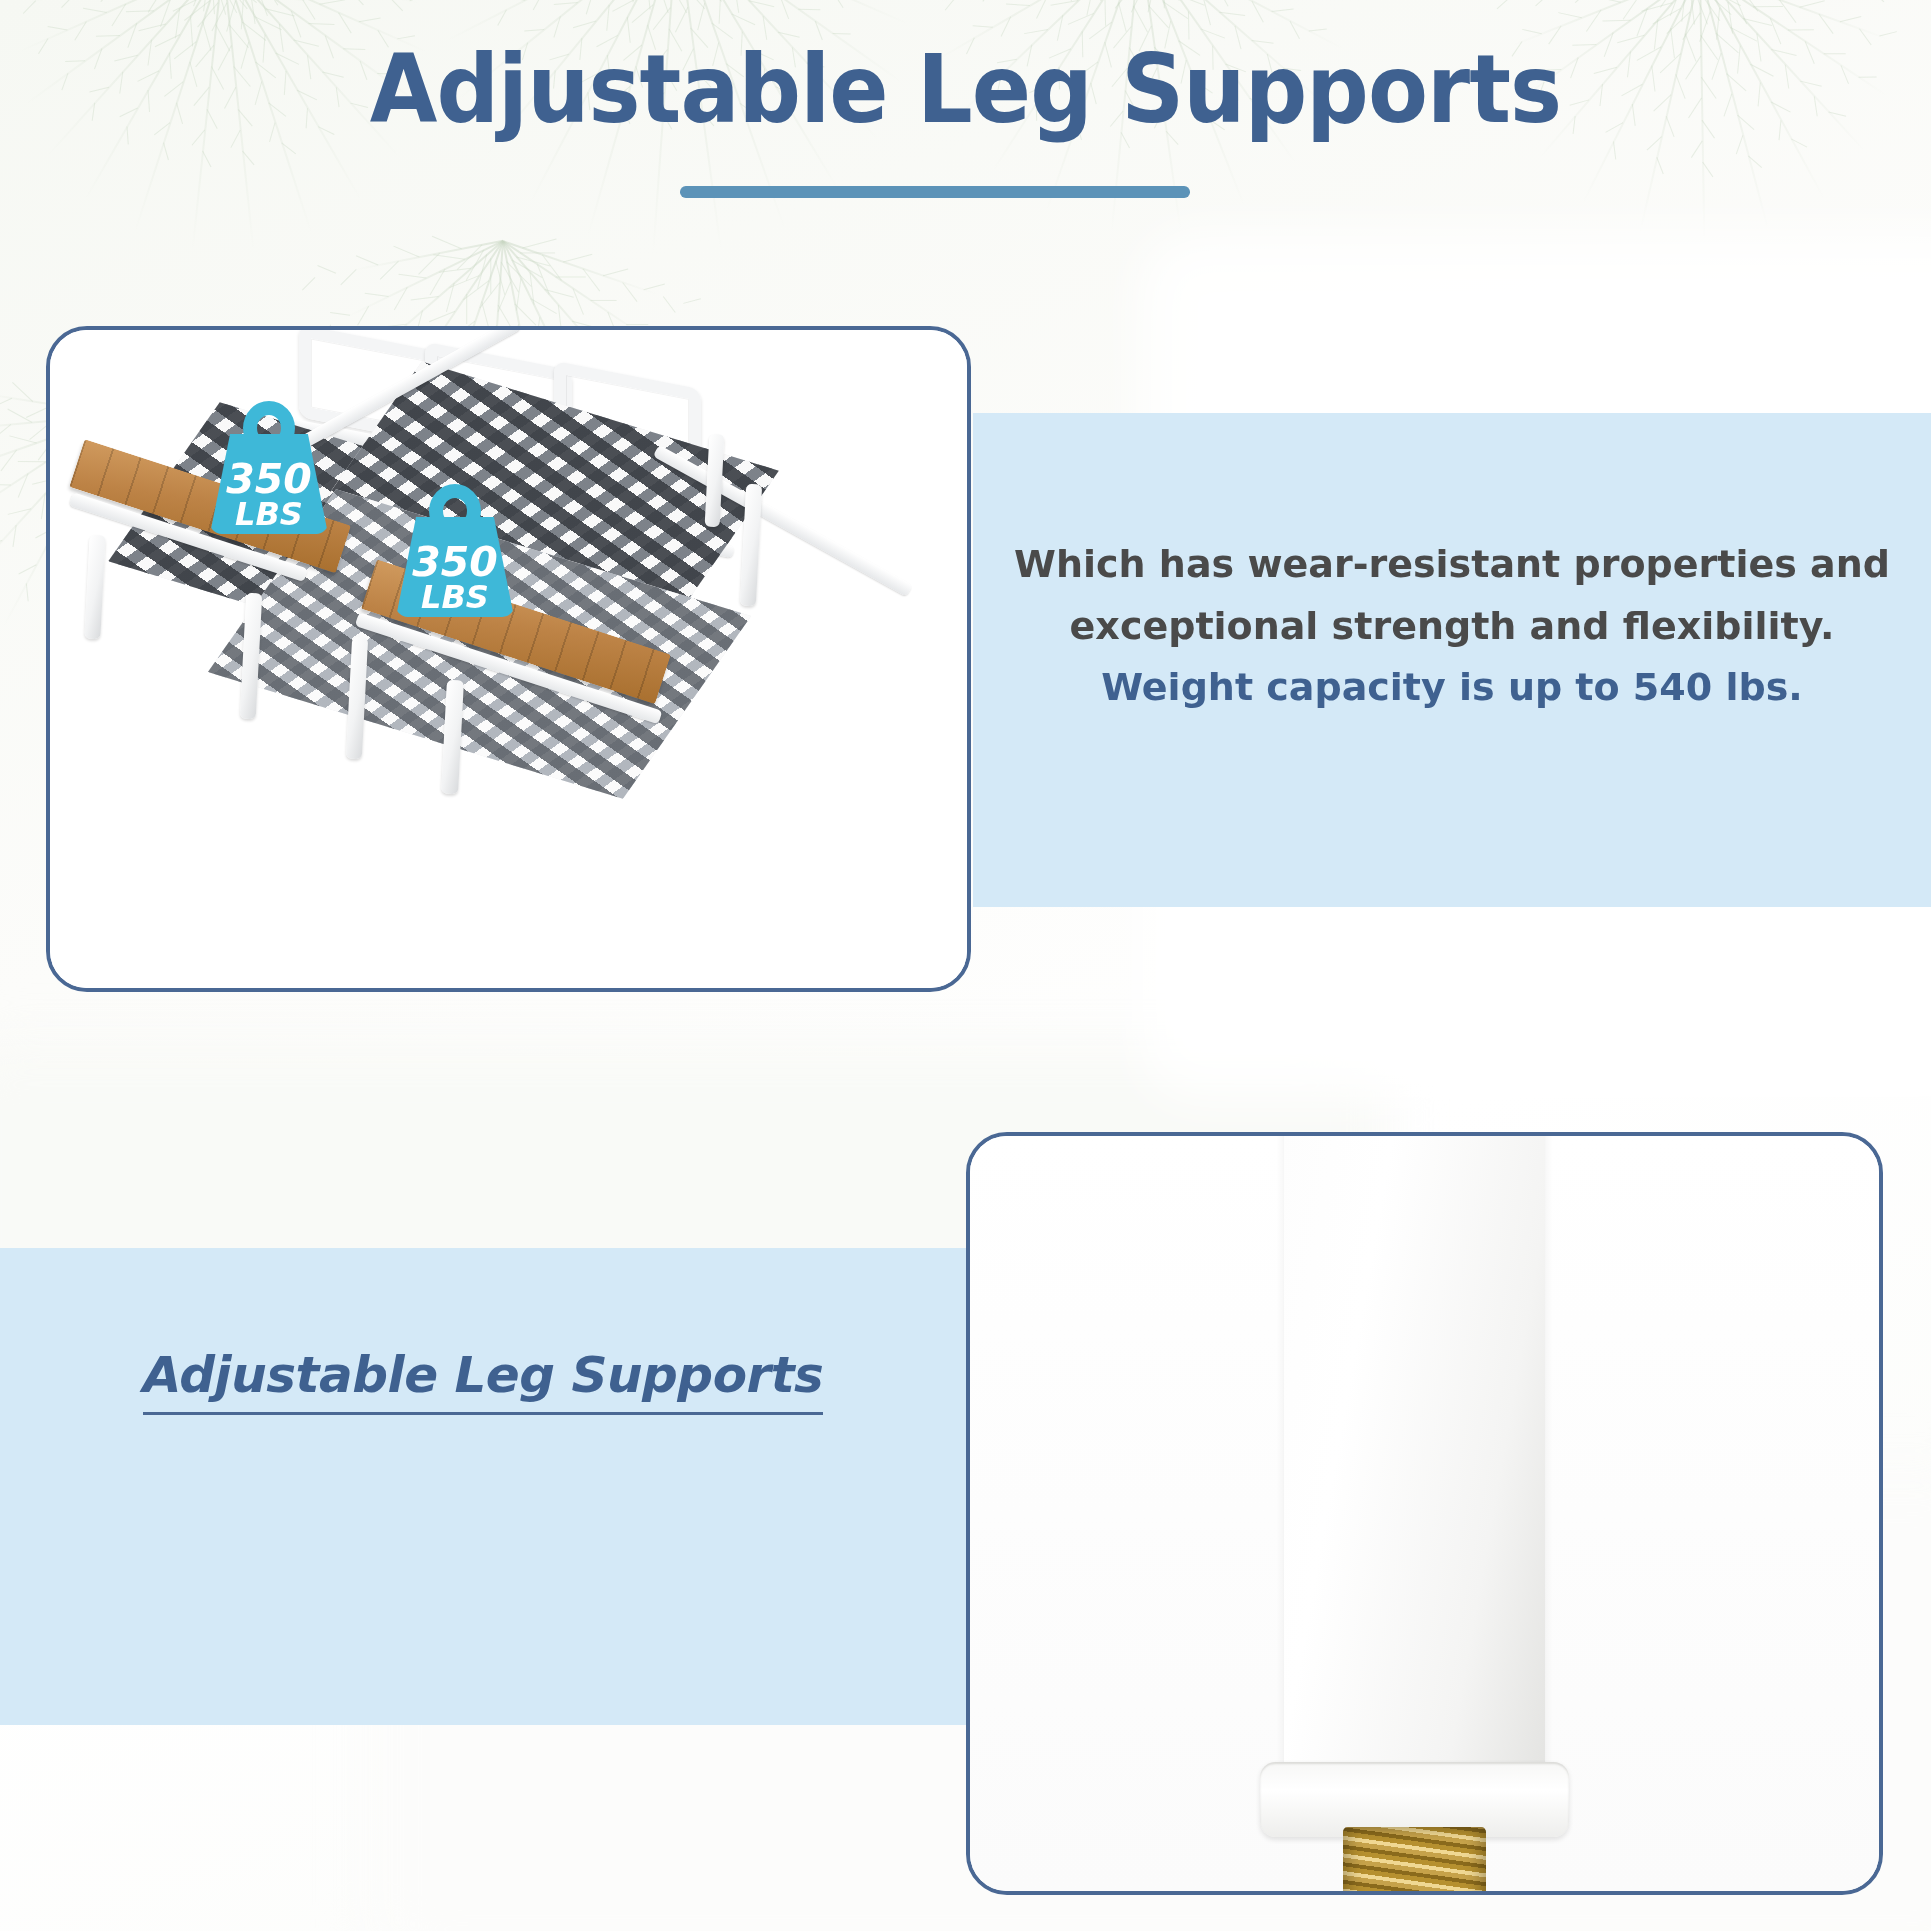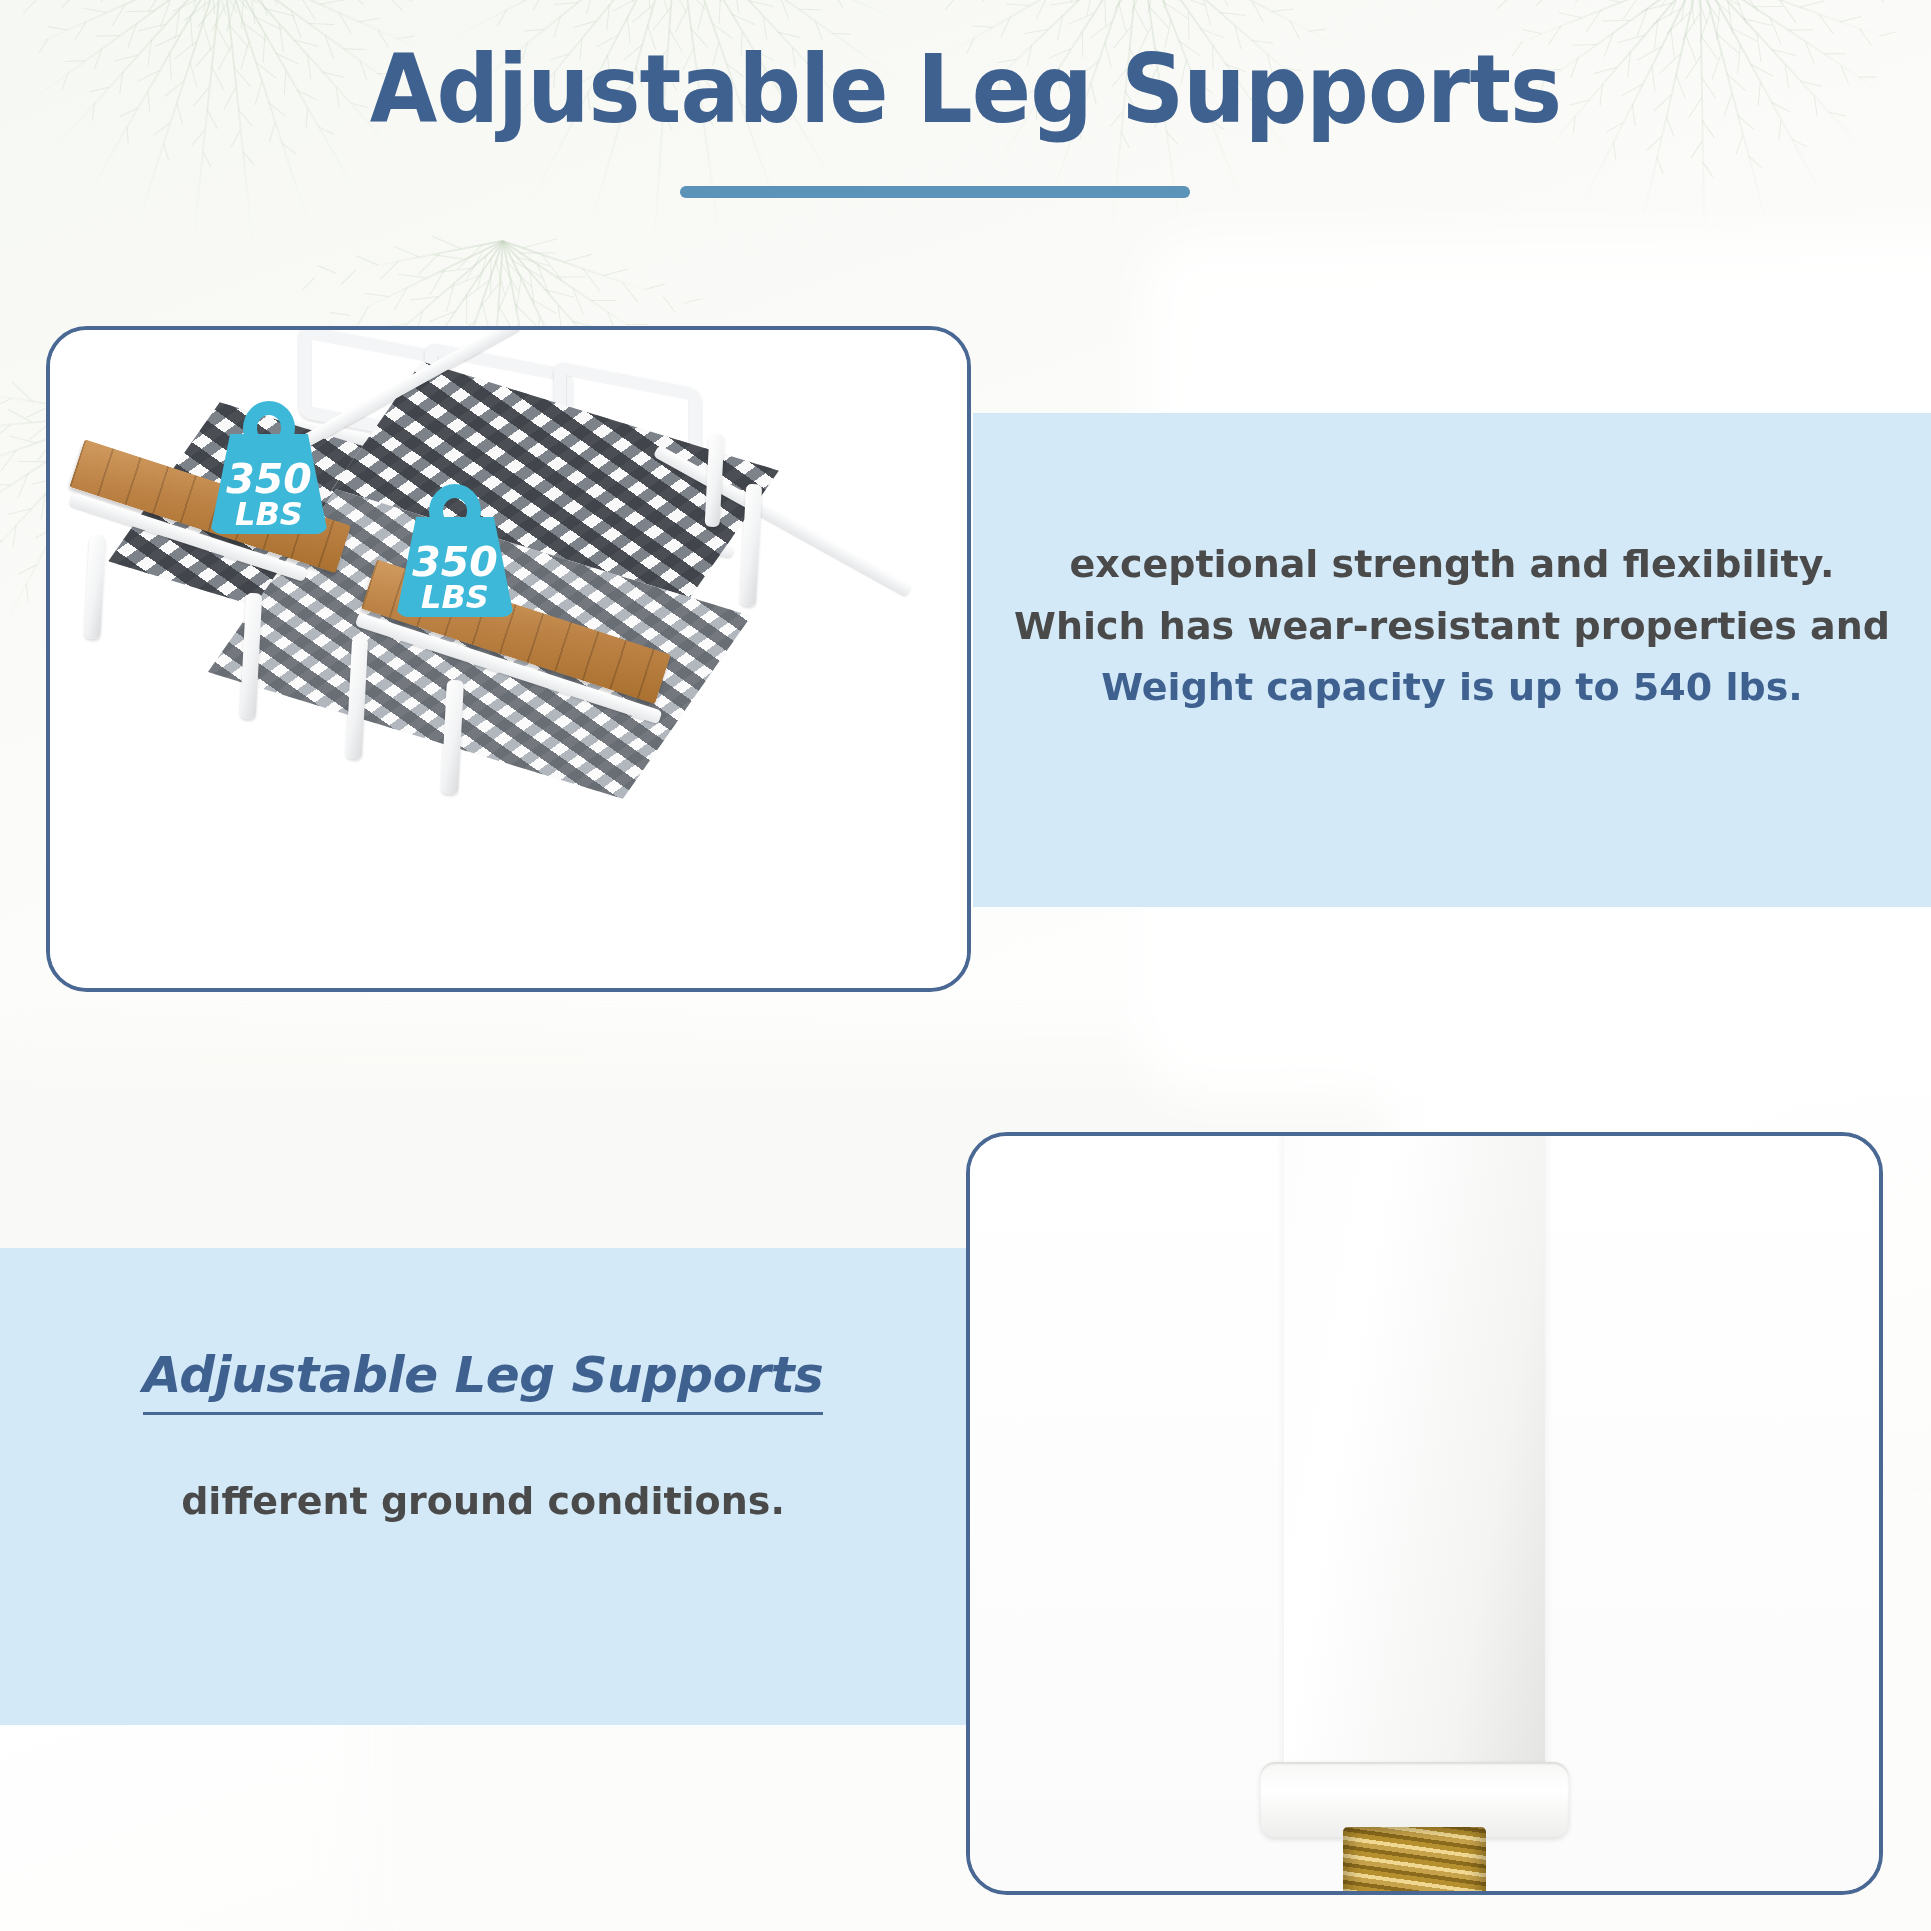--- a/index.html
+++ b/index.html
@@ -968,32 +968,31 @@
         <span class="u">LBS</span>
       </div>
     </div>
 
   </div>
 </div>
 
 <div class="info-panel" id="pvc-panel">
   <div class="inner">
     <div class="panel-body">
+      <div>Which has wear-resistant properties and</div>
       <div>exceptional strength and flexibility.</div>
-      <div>Which has wear-resistant properties and</div>
       <div class="accent">Weight capacity is up to 540 lbs.</div>
     </div>
   </div>
 </div>
 
 <div class="info-panel" id="leg-panel">
   <div class="inner">
     <div class="panel-head">Adjustable Leg Supports</div>
     <div class="panel-body">
-      <div>different ground conditions.</div>
     </div>
   </div>
 </div>
 
 <div class="photo-card" id="leg-card">
   <div id="leg-stage">
     <div id="leg-column"></div>
     <div id="leg-collar"></div>
     <div id="leg-screw"></div>
 

